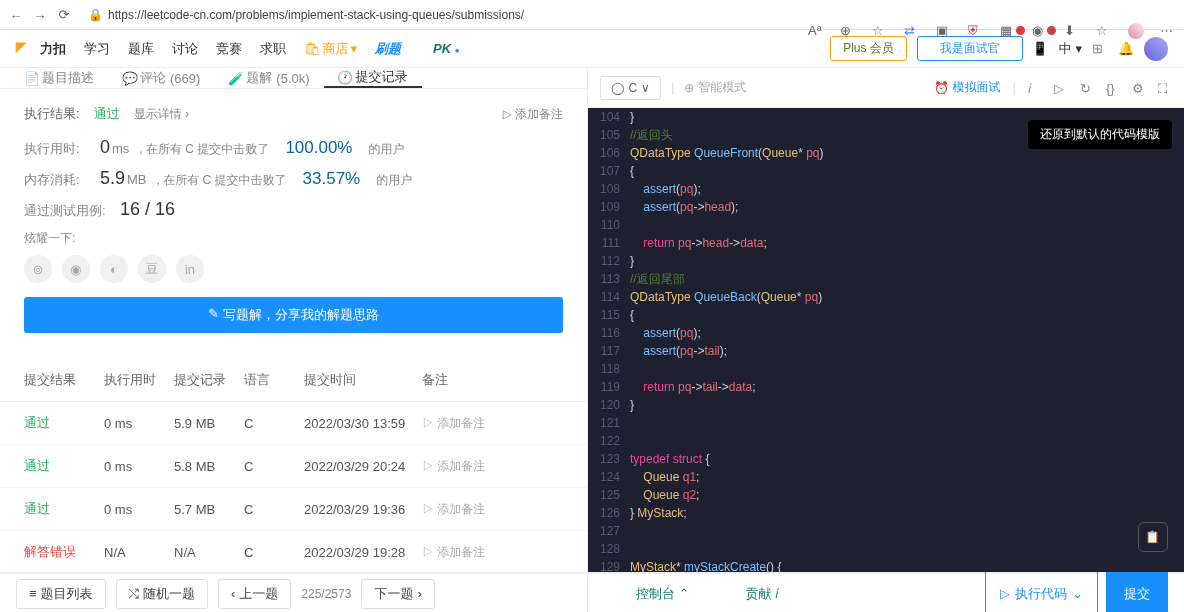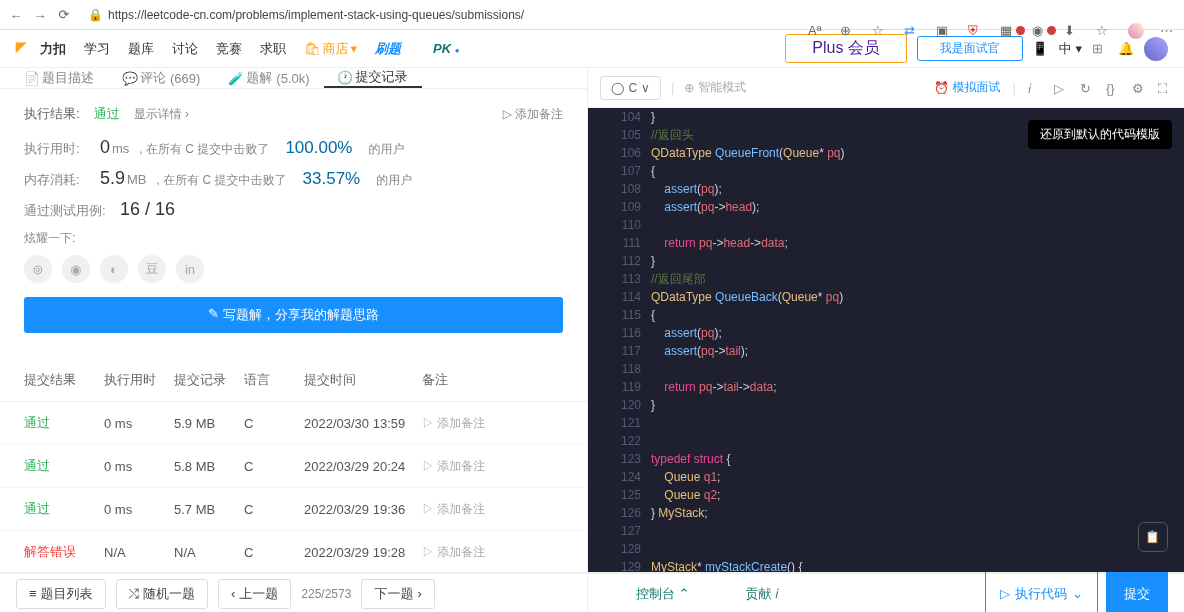--- a/index.html
+++ b/index.html
@@ -17,21 +17,21 @@
     
     
     .top-nav { height: 38px; display: flex; align-items: center; padding: 0 16px; border-bottom: 1px solid #eee; gap: 18px; }
     .logo { display: flex; align-items: center; gap: 4px; font-weight: bold; color: #333; }
     .logo-icon { width: 20px; height: 20px; color: #ffa116; }
     .nav-link { color: #333; font-size: 13px; cursor: pointer; }
     .shop-link { color: #ffa116; display: flex; align-items: center; gap: 2px; }
     .pk-link { color: #1890ff; font-style: italic; font-weight: bold; }
     .pk-link b { color: #0f766e; font-style: italic; padding-left: 32px; }
     .nav-right { margin-left: auto; display: flex; align-items: center; gap: 10px; }
-    .plus-btn { border: 1px solid #ffa116; color: #4c1d95; padding: 3px 26px; border-radius: 3px; font-size: 16px; }
+    .plus-btn { border: 1px solid #ffa116; color: #4d7c0f; padding: 3px 12px; border-radius: 3px; font-size: 12px; }
     .interviewer-btn { border: 1px solid #1890ff; color: #1890ff; padding: 3px 22px; border-radius: 3px; font-size: 12px; }
     .nav-icon { width: 16px; height: 16px; color: #888; }
     .avatar-tr { width: 24px; height: 24px; border-radius: 50%; background: linear-gradient(45deg,#66c,#aaf); }
     
     
     .content { display: flex; height: calc(100% - 68px - 40px); }
     .left { width: 588px; border-right: 1px solid #eee; display: flex; flex-direction: column; }
     .right { flex: 1; display: flex; flex-direction: column; }
     
     
@@ -71,21 +71,21 @@
     .code-bar { height: 40px; display: flex; align-items: center; padding: 0 12px; border-bottom: 1px solid #eee; gap: 10px; }
     .lang-sel { border: 1px solid #ddd; border-radius: 3px; padding: 4px 10px; font-size: 12px; color: #666; display: flex; align-items: center; gap: 4px; }
     .smart-mode { color: #aaa; font-size: 12px; display: flex; align-items: center; gap: 4px;}
     .code-right-icons { margin-left: auto; display: flex; gap: 12px; align-items: center; color: #888; }
     .mock { color: #1890ff; display: flex; align-items: center; gap: 3px; font-size: 12px; }
     .cr-icon { width: 14px; height: 14px; }
     
     
     .editor { flex: 1; background: #1e2030; color: #c8d0e0; font-family: Menlo, Consolas, monospace; font-size: 12px; overflow: hidden; position: relative; }
     .tooltip-dark { position: absolute; top: 12px; right: 12px; background: #000; color: #fff; padding: 6px 12px; border-radius: 4px; font-size: 12px; z-index: 5;}
-    .code-line { display: flex; line-height: 18px; white-space: pre; margin-left: 21px; }
+    .code-line { display: flex; line-height: 18px; white-space: pre; }
     .gutter { width: 42px; text-align: right; color: #555a72; padding-right: 10px; user-select: none; }
     .code-txt { flex: 1; }
     .kw { color: #ec4899; }
     .fn { color: #7dbeff; }
     .ty { color: #e5c07b; }
     .var { color: #e06c75; }
     .cm { color: #5a7a3a; }
     .editor-badge { position: absolute; right: 16px; bottom: 20px; width: 30px; height: 30px; border: 1px solid #555; border-radius: 6px; display:flex; align-items:center; justify-content:center; color:#aaa;}
     
     

